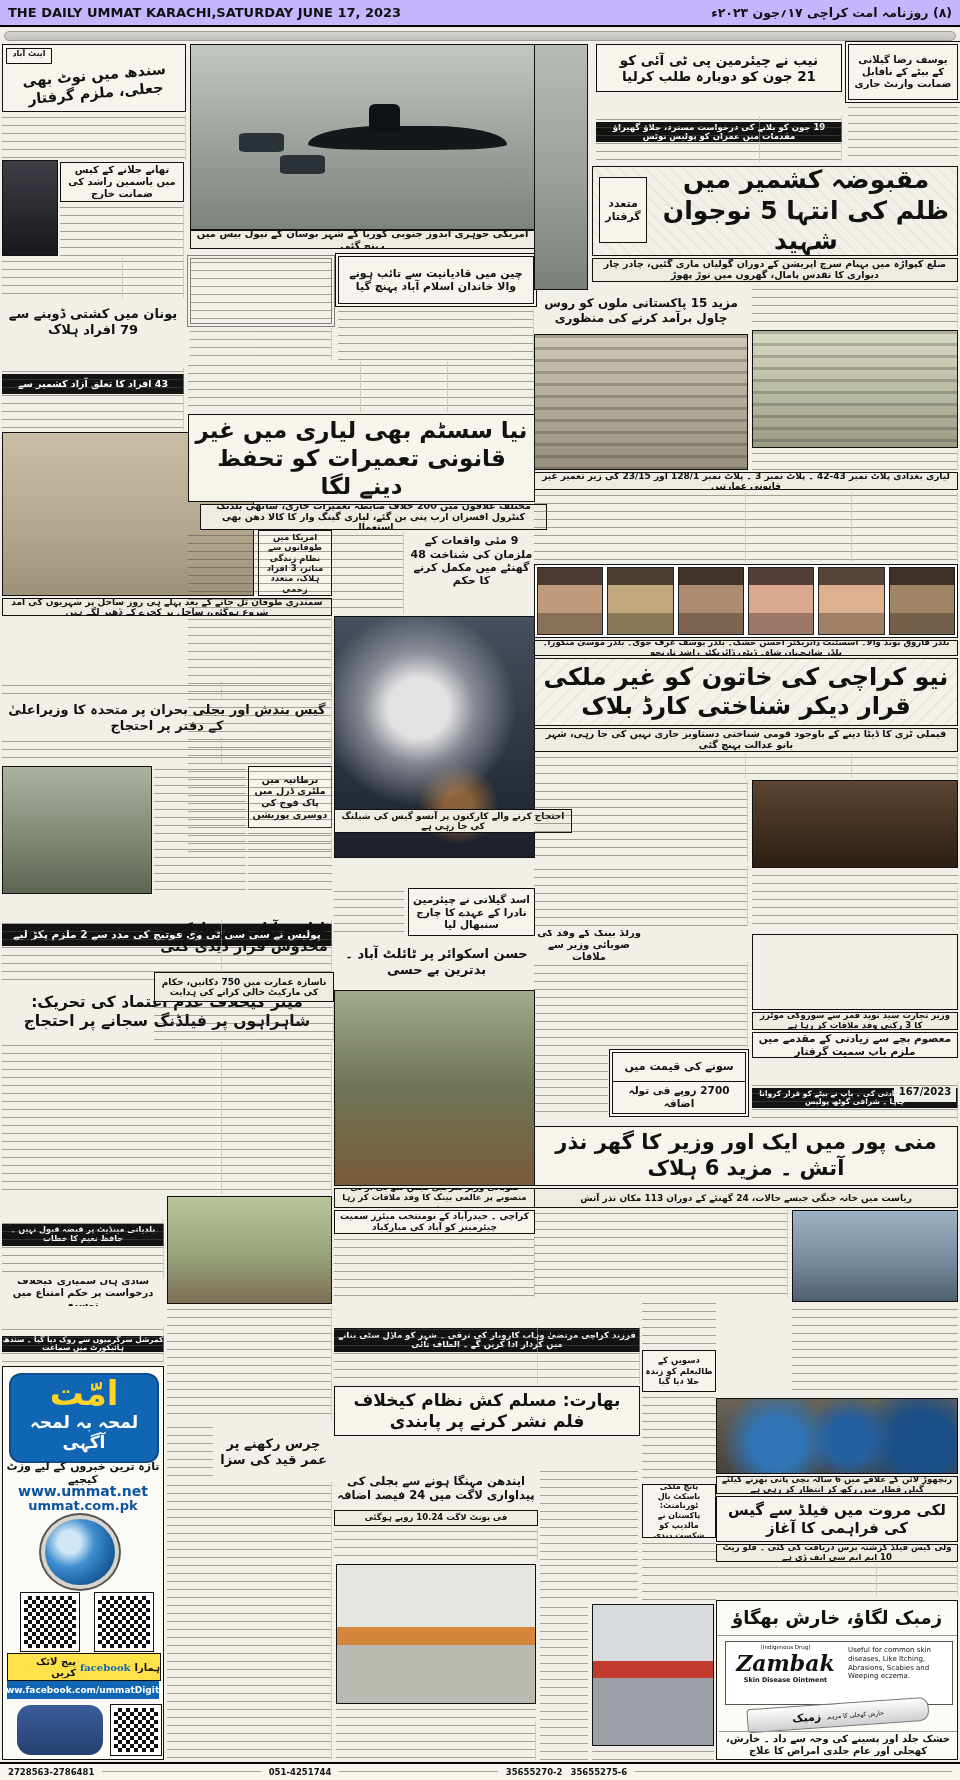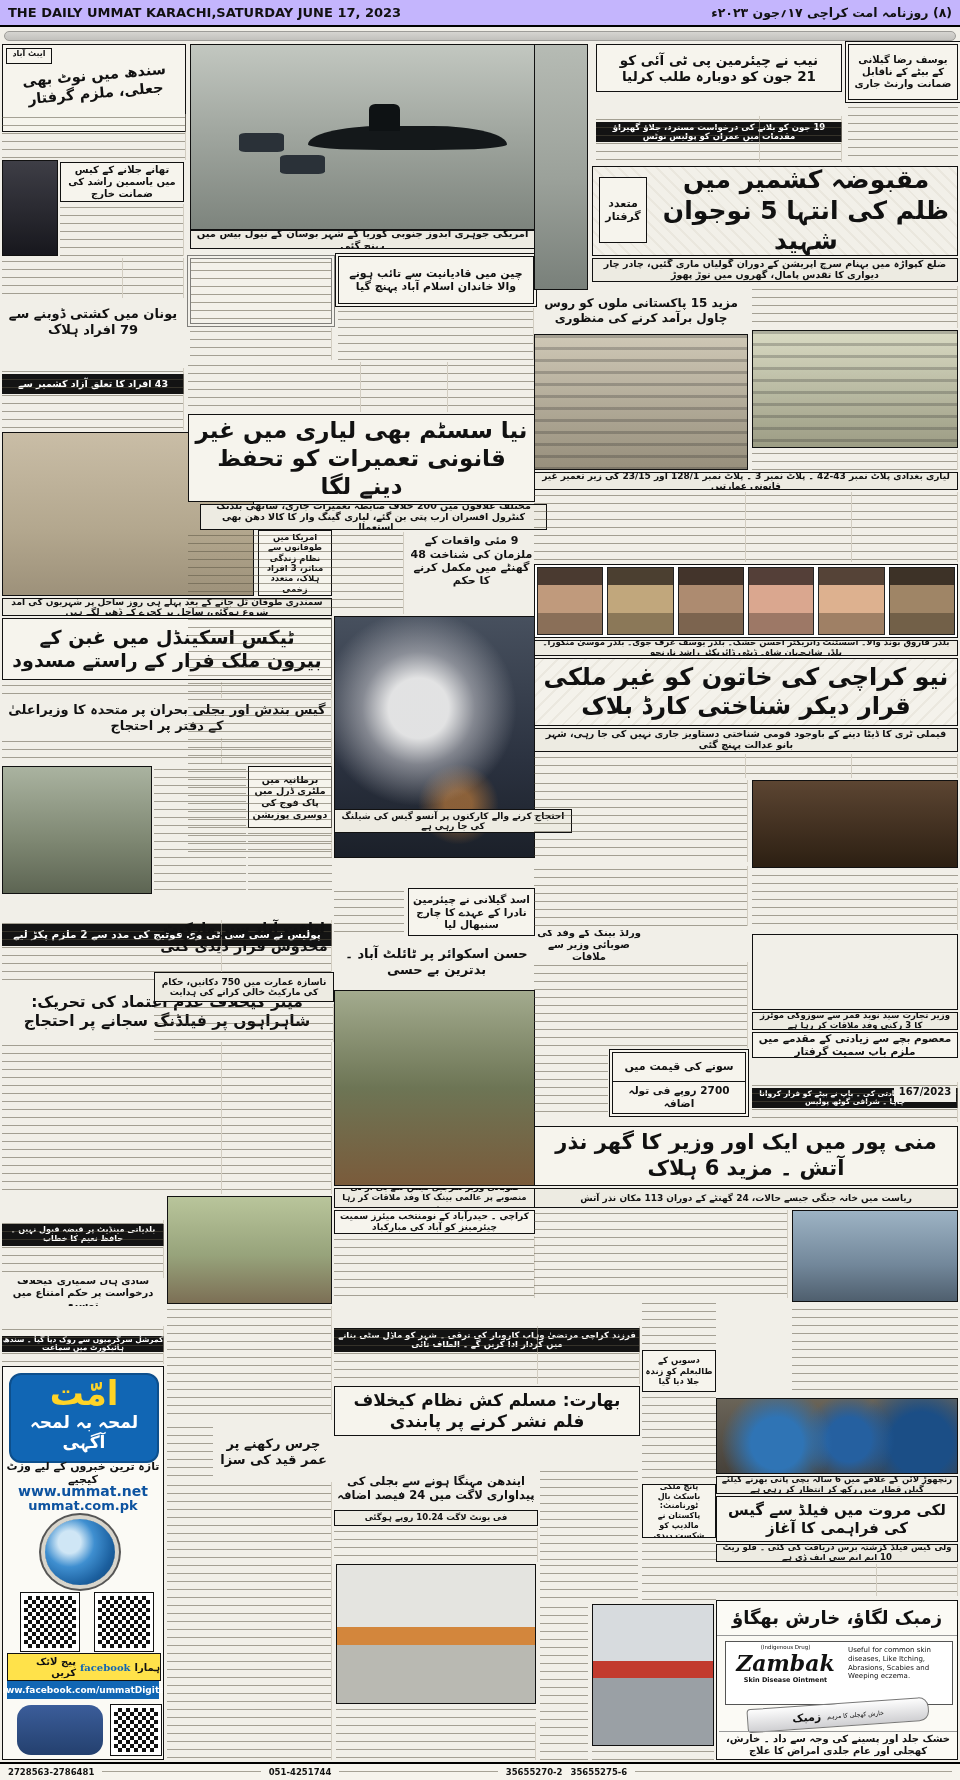--- a/index.html
+++ b/index.html
@@ -62,21 +62,21 @@
 <body>
 
 <div class="page">
 
   <div class="abs masthead" style="left:0;top:0;width:960px;height:27px;">
     <div style="font-size:13px;font-weight:bold;">THE DAILY UMMAT KARACHI,SATURDAY JUNE 17, 2023</div>
     <div class="u" style="font-size:12.5px;font-weight:bold;">(۸) روزنامہ امت کراچی ۱۷؍جون ۲۰۲۳ء</div>
   </div>
   <div class="abs graybar" style="left:4px;top:31px;width:952px;height:10px;"></div>
 
-  <div class="abs box" style="left:2px;top:44px;width:184px;height:88px;">
+  <div class="abs box" style="left:2px;top:44px;width:184px;height:68px;">
     <div class="abs box" style="left:3px;top:3px;width:46px;height:16px;font-size:8px;font-weight:bold;text-align:center;">ایبٹ آباد</div>
     <div class="u hd" style="position:absolute;left:2px;top:14px;width:180px;height:52px;font-size:14.5px;transform:rotate(-5deg);">سندھ میں نوٹ بھی جعلی، ملزم گرفتار</div>
   </div>
   <div class="abs sim cols" style="left:2px;top:114px;width:184px;height:46px;">
       <div class="c"></div>
       <div class="c"></div>
     </div>
   <div class="abs ph p-award" style="left:2px;top:160px;width:56px;height:96px;"></div>
   <div class="abs box u hd" style="left:60px;top:162px;width:124px;height:40px;font-size:10px;padding:4px;">تھانے جلانے کے کیس میں یاسمین راشد کی ضمانت خارج</div>
   <div class="abs sim cols" style="left:60px;top:204px;width:124px;height:52px;">
@@ -91,21 +91,20 @@
   <div class="abs u hd" style="left:2px;top:300px;width:182px;height:44px;font-size:13px;">یونان میں کشتی ڈوبنے سے 79 افراد ہلاک</div>
   <div class="abs rev u" style="left:2px;top:346px;width:182px;height:20px;font-size:9.5px;">43 افراد کا تعلق آزاد کشمیر سے</div>
   <div class="abs sim cols" style="left:2px;top:368px;width:182px;height:62px;">
       <div class="c"></div>
       <div class="c"></div>
     </div>
   <div class="abs ph p-beach" style="left:2px;top:432px;width:252px;height:164px;"></div>
   <div class="abs sim" style="left:258px;top:432px;width:74px;height:94px;"></div>
   <div class="abs box u hd" style="left:258px;top:530px;width:74px;height:66px;font-size:8.5px;padding:2px;">امریکا میں طوفانوں سے نظام زندگی متاثر، 3 افراد ہلاک، متعدد زخمی</div>
   <div class="abs cap u" style="left:2px;top:598px;width:330px;height:18px;font-size:9px;">سمندری طوفان ٹل جانے کے بعد پہلے ہی روز ساحل پر شہریوں کی آمد شروع ہوگئی، ساحل پر کچرے کے ڈھیر لگے ہیں</div>
-  <div class="abs box u hd" style="left:2px;top:618px;width:330px;height:62px;font-size:19px;padding:0 6px;">ٹیکس اسکینڈل میں غبن کے بیرون ملک فرار کے راستے مسدود</div>
   <div class="abs sim cols" style="left:2px;top:682px;width:330px;height:16px;">
       <div class="c"></div>
       <div class="c"></div>
       <div class="c"></div>
     </div>
   <div class="abs u hd" style="left:2px;top:700px;width:330px;height:36px;font-size:13px;">گیس بندش اور بجلی بحران پر متحدہ کا وزیراعلیٰ کے دفتر پر احتجاج</div>
   <div class="abs sim cols" style="left:2px;top:738px;width:330px;height:26px;">
       <div class="c"></div>
       <div class="c"></div>
       <div class="c"></div>

